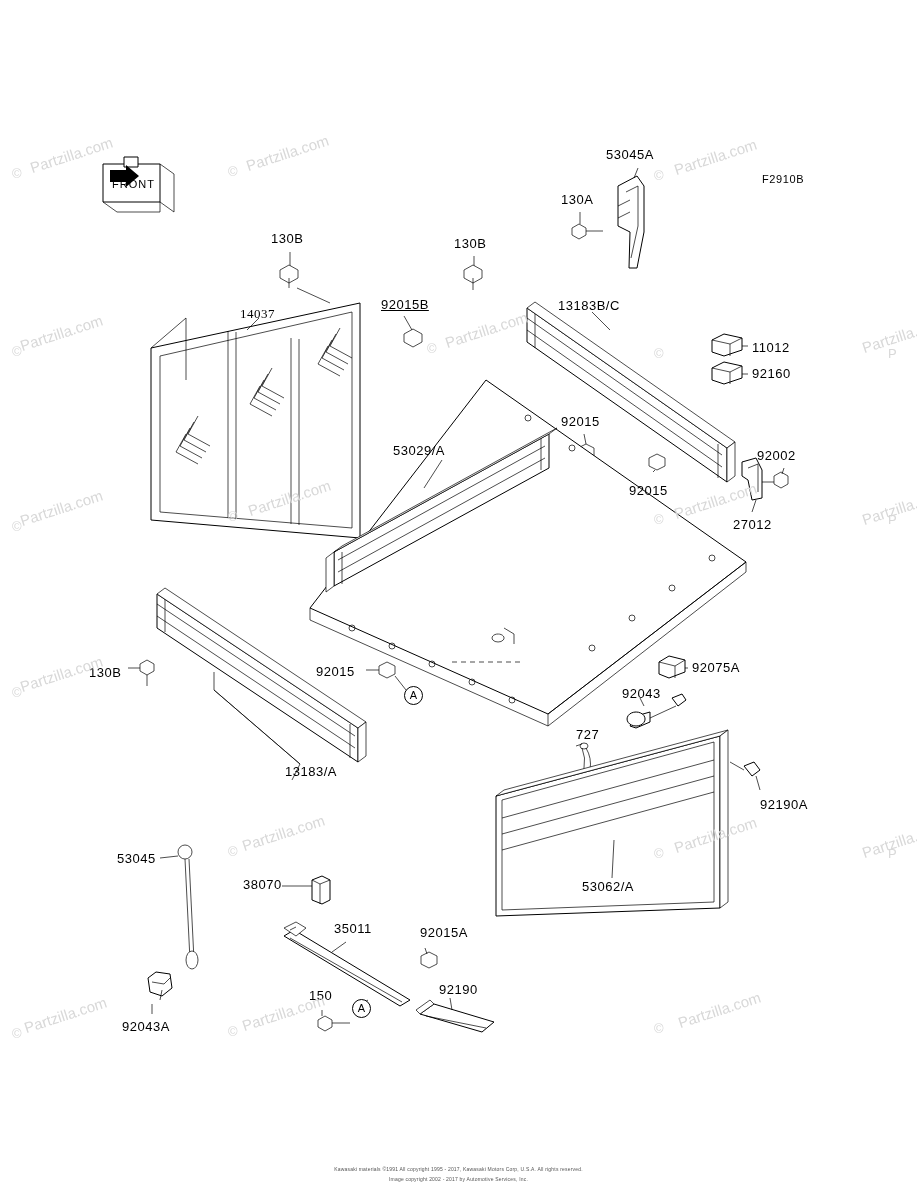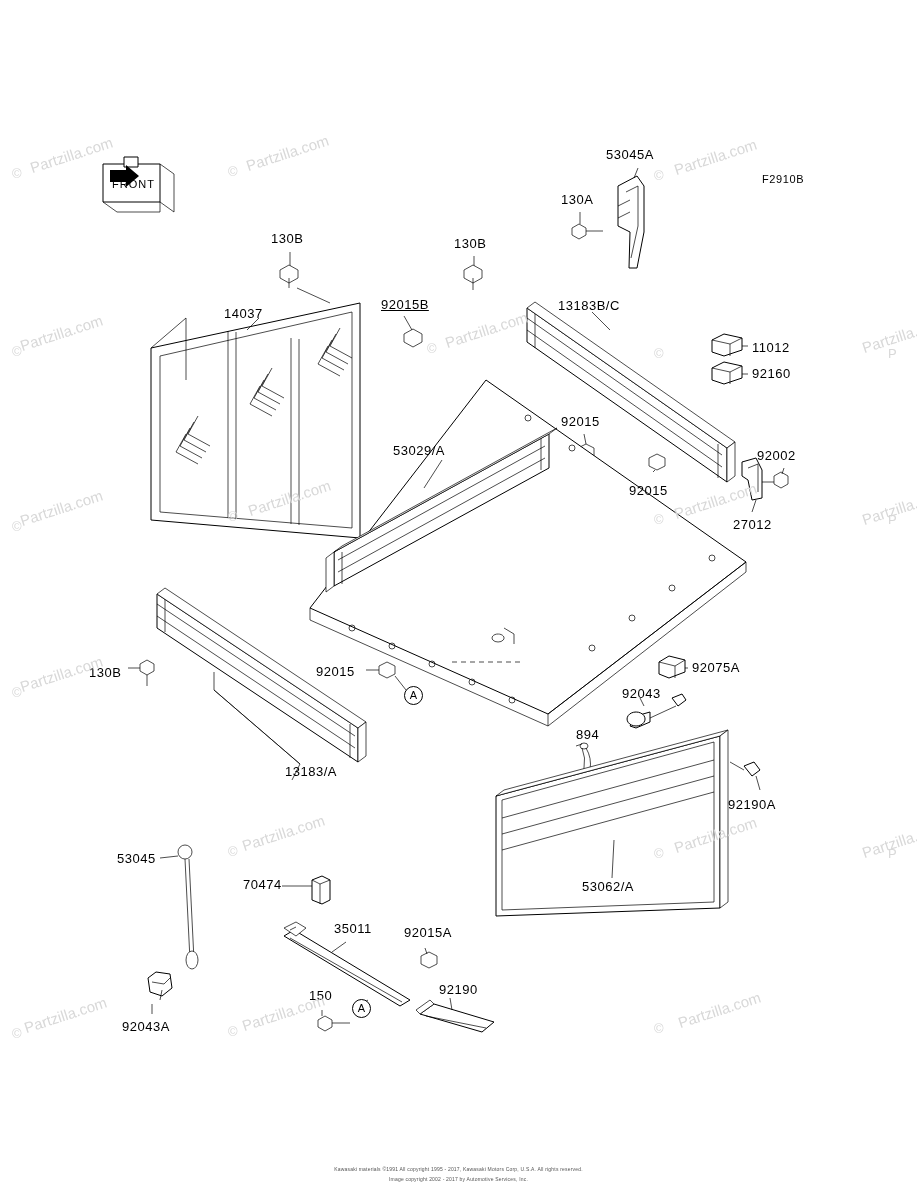--- a/index.html
+++ b/index.html
@@ -359,41 +359,41 @@
     <path class="ldr" d="M292 780 L300 764"></path>
     <path class="ldr" d="M576 746 L582 744"></path>
   </svg>
 
   <div>
     <div class="lbl" style="left:271px;  top:231px;">130B</div>
     <div class="lbl" style="left:454px;  top:236px;">130B</div>
     <div class="lbl" style="left:561px;  top:192px;">130A</div>
     <div class="lbl" style="left:606px;  top:147px;">53045A</div>
     <div class="lbl" style="left:381px;  top:297px;text-decoration:underline;">92015B</div>
-    <div class="lbl" style="left:224px;  top:306px;">14037</div>
+    <div class="lbl" style="left:240px;  top:306px;font-family:Liberation Serif, serif;">14037</div>
     <div class="lbl" style="left:558px;  top:298px;">13183B/C</div>
     <div class="lbl" style="left:752px;  top:340px;">11012</div>
     <div class="lbl" style="left:752px;  top:366px;">92160</div>
     <div class="lbl" style="left:561px;  top:414px;">92015</div>
     <div class="lbl" style="left:393px;  top:443px;">53029/A</div>
     <div class="lbl" style="left:757px;  top:448px;">92002</div>
     <div class="lbl" style="left:629px;  top:483px;">92015</div>
     <div class="lbl" style="left:733px;  top:517px;">27012</div>
     <div class="lbl" style="left:316px;  top:664px;">92015</div>
     <div class="lbl" style="left:89px;   top:665px;">130B</div>
     <div class="lbl" style="left:692px;  top:660px;">92075A</div>
     <div class="lbl" style="left:622px;  top:686px;">92043</div>
     <div class="lbl" style="left:285px;  top:764px;">13183/A</div>
-    <div class="lbl" style="left:576px;  top:727px;">894</div>
-    <div class="lbl" style="left:728px;  top:797px;">92190A</div>
+    <div class="lbl" style="left:576px;  top:727px;">727</div>
+    <div class="lbl" style="left:760px;  top:797px;">92190A</div>
     <div class="lbl" style="left:117px;  top:851px;">53045</div>
-    <div class="lbl" style="left:243px;  top:877px;">70474</div>
+    <div class="lbl" style="left:243px;  top:877px;">38070</div>
     <div class="lbl" style="left:582px;  top:879px;">53062/A</div>
     <div class="lbl" style="left:334px;  top:921px;">35011</div>
-    <div class="lbl" style="left:404px;  top:925px;">92015A</div>
+    <div class="lbl" style="left:420px;  top:925px;">92015A</div>
     <div class="lbl" style="left:439px;  top:982px;">92190</div>
     <div class="lbl" style="left:309px;  top:988px;">150</div>
     <div class="lbl" style="left:122px;  top:1019px;">92043A</div>
   </div>
 
   <div class="code" style="left:762px; top:134px;">F2910B</div>
 
   <div class="circ" style="left:404px; top:686px;">A</div>
   <div class="circ" style="left:352px; top:999px;">A</div>
 

